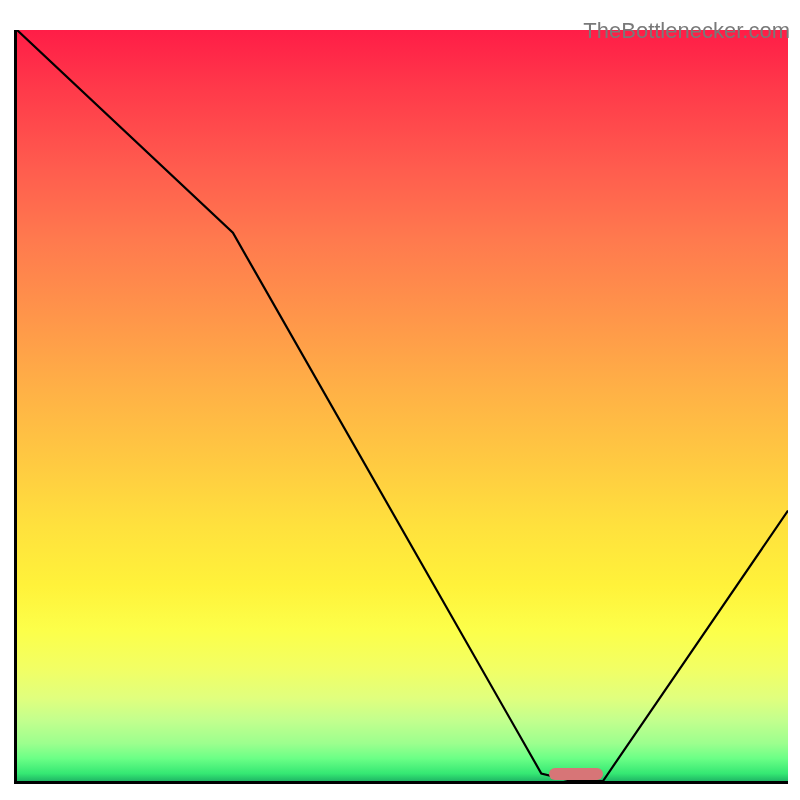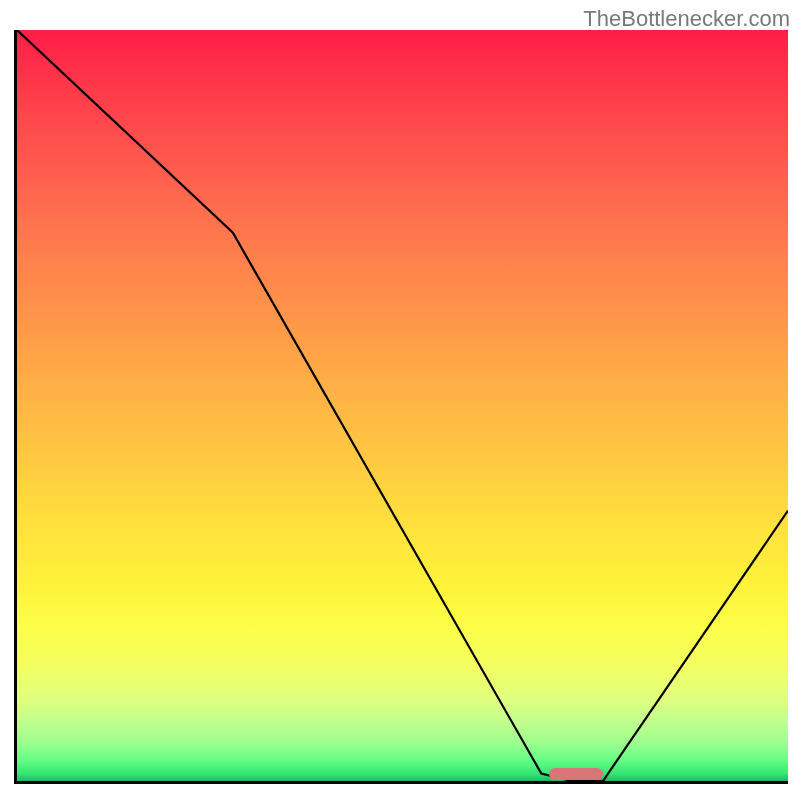--- a/index.html
+++ b/index.html
@@ -4,21 +4,21 @@
 <style>
   * { margin: 0; padding: 0; box-sizing: border-box; }
   html, body { width: 800px; height: 800px; overflow: hidden; background: #fff; }
   .chart-container {
     position: relative;
     width: 800px;
     height: 800px;
   }
   .watermark {
     position: absolute;
-    top: 6px;
+    top: 18px;
     right: 10px;
     font-family: Arial, sans-serif;
     font-size: 22px;
     color: #797979;
     font-weight: 400;
     z-index: 10;
   }
   .axes {
     position: absolute;
     left: 14px;

